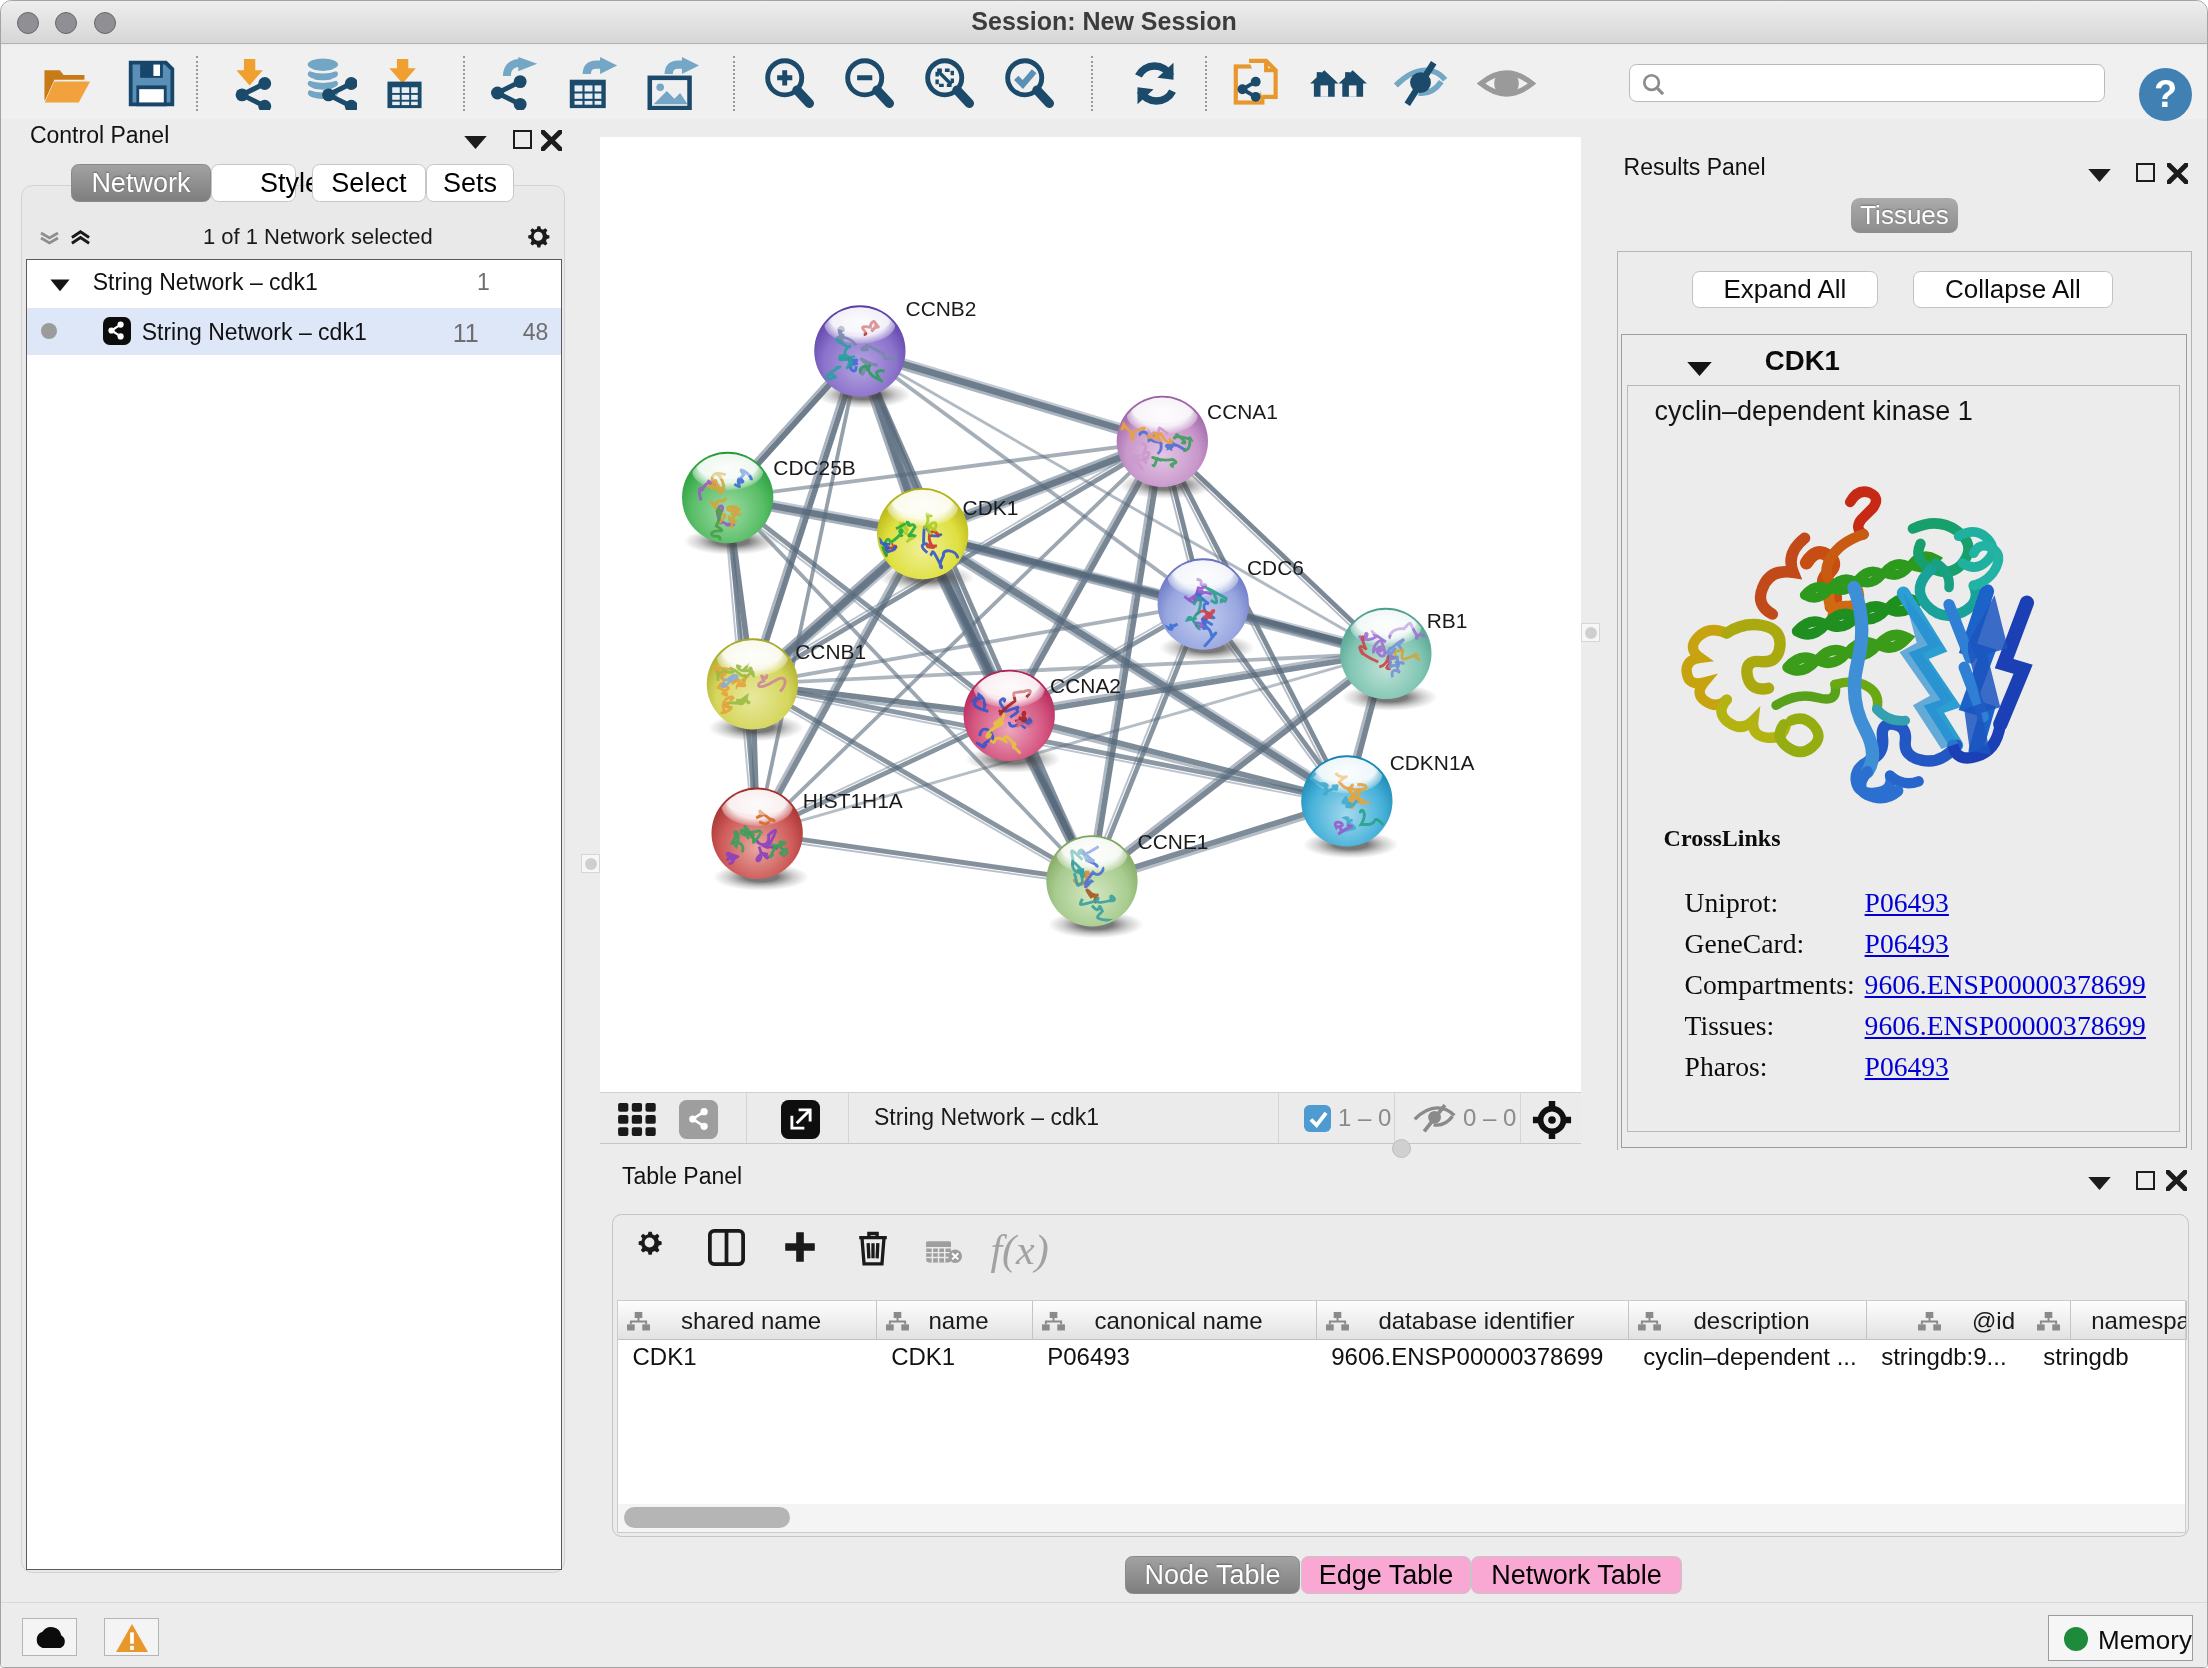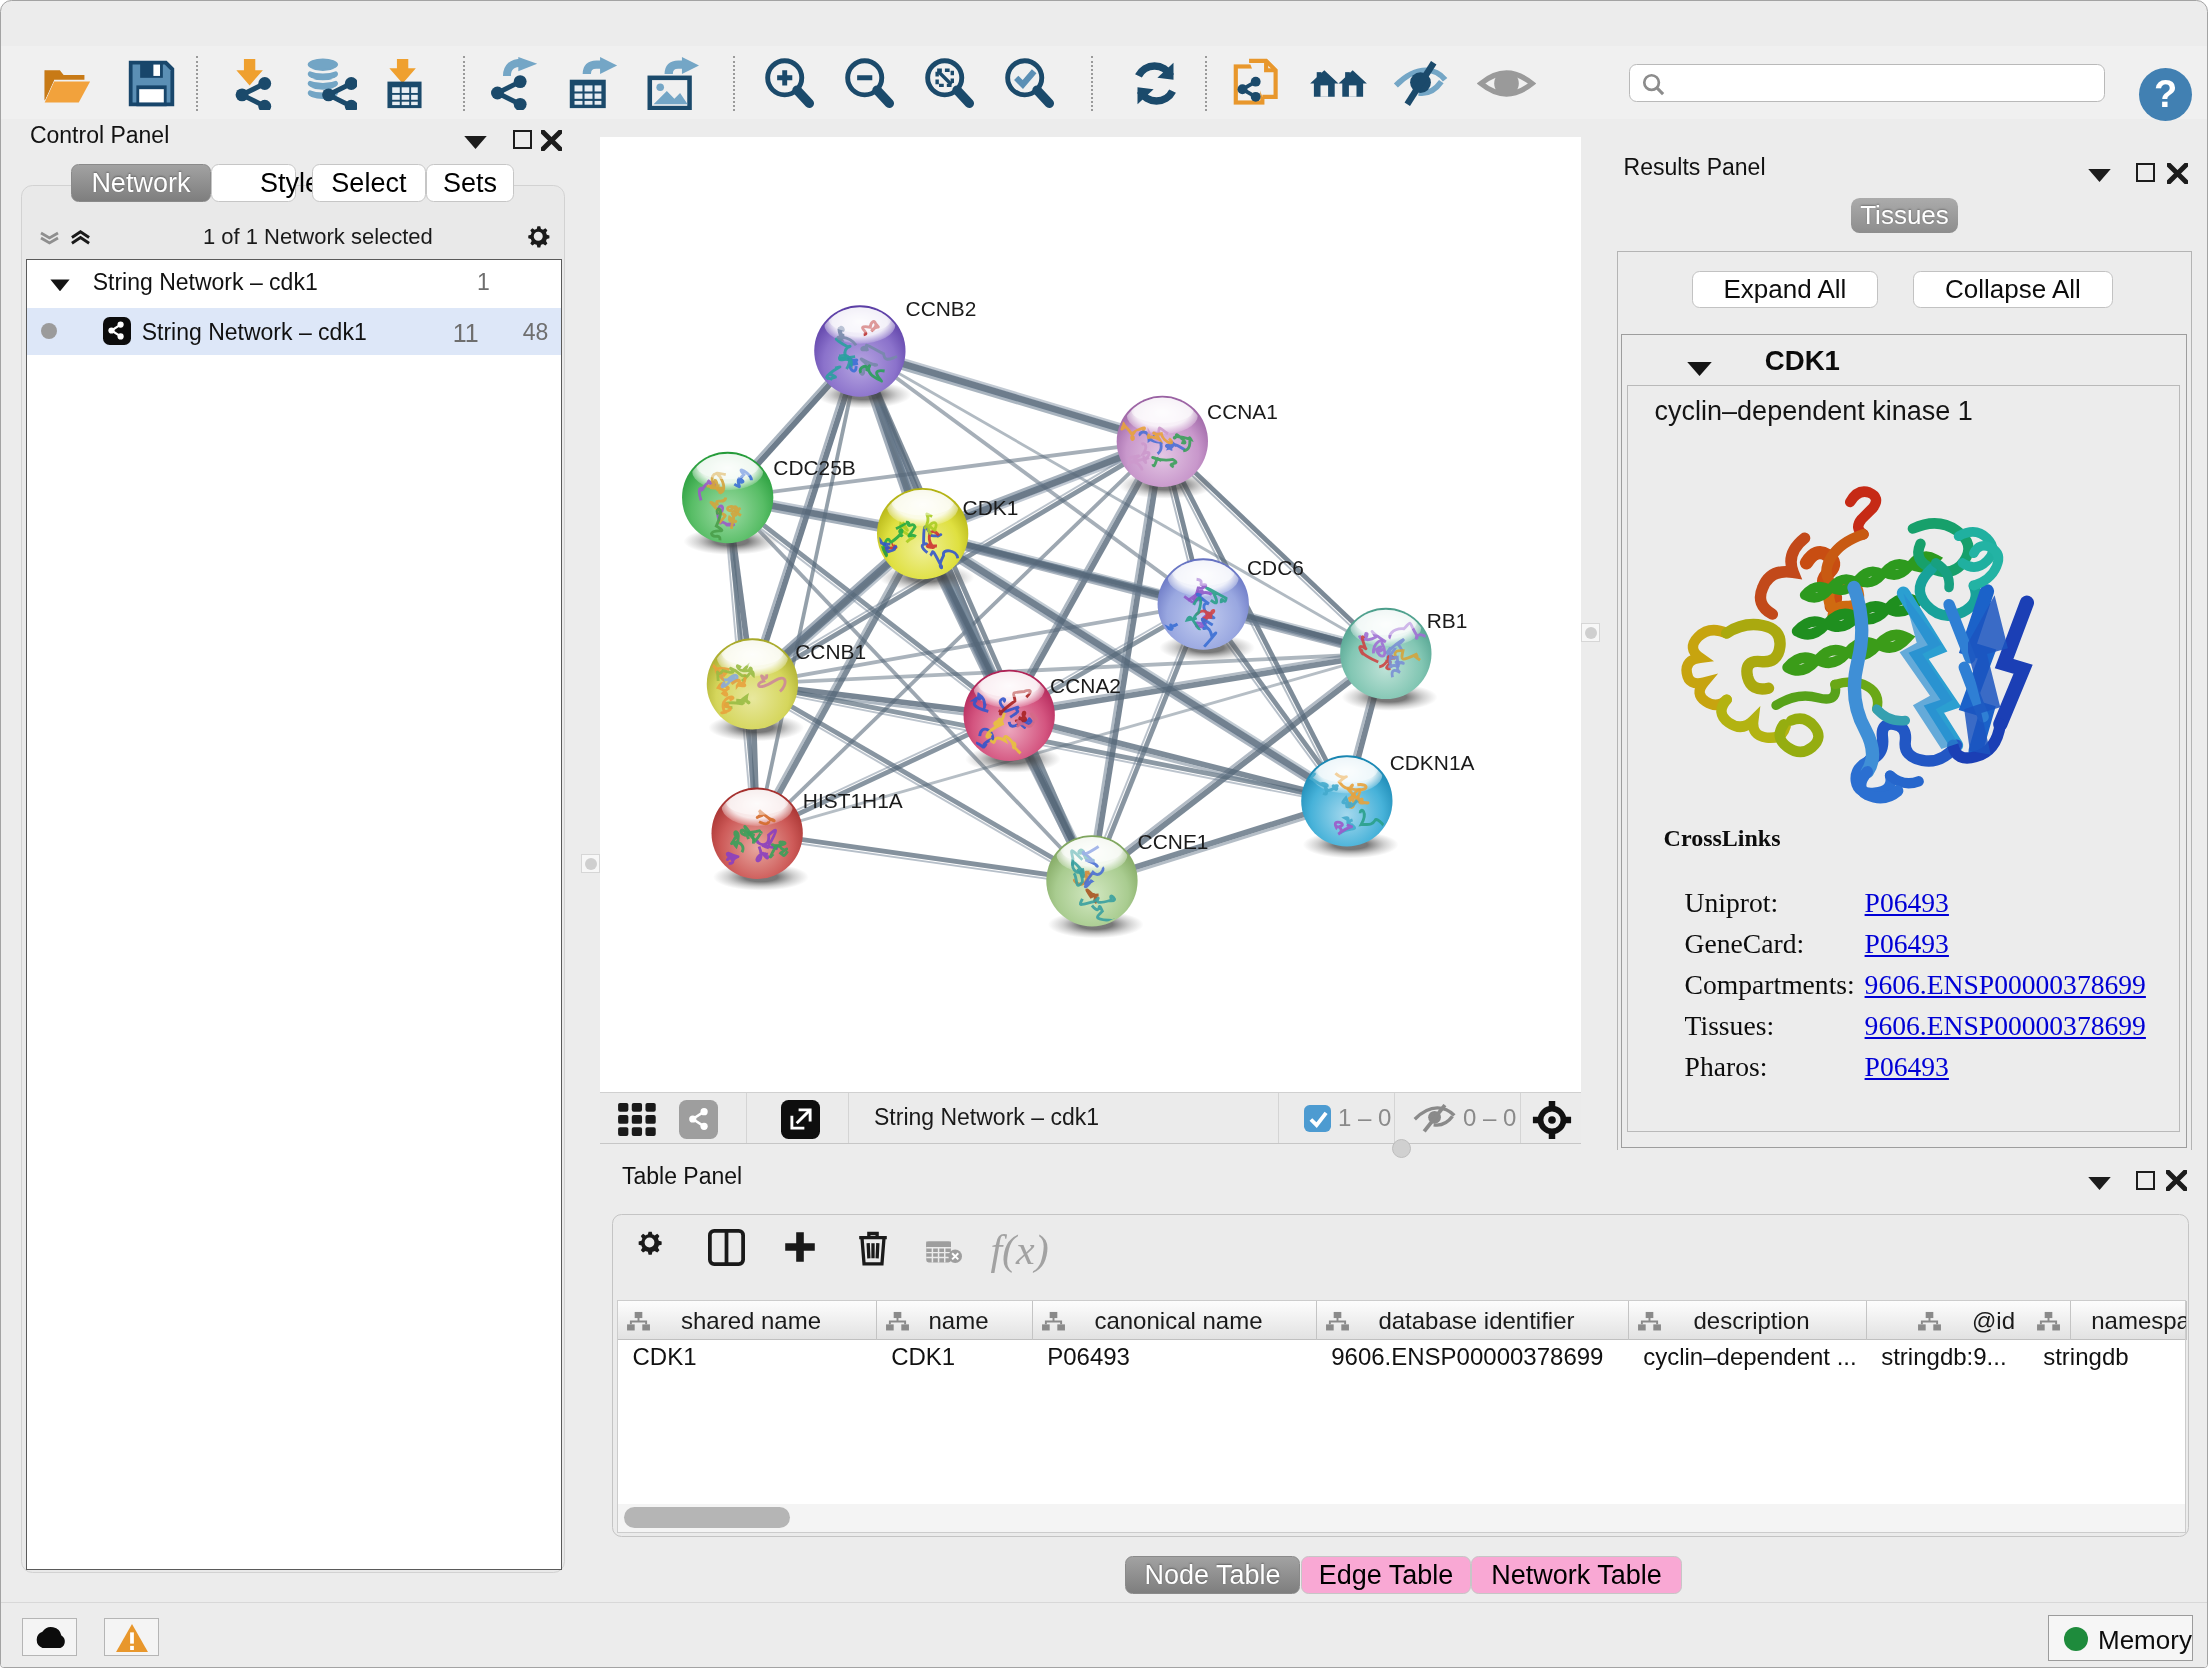--- a/index.html
+++ b/index.html
@@ -56,20 +56,26 @@
 .btabsel { background:linear-gradient(#a2a2a2,#7e7e7e); color:#fff; border-color:#8a8a8a;
   text-shadow:0 -1px 1.9px rgba(0,0,0,0.35); }
 .hcell { position:absolute; top:0; height:39px; border-right:1px solid #c4c4c4; }
 .hlab { position:absolute; top:5.7px; width:100%; text-align:center; font-size:24px; color:#1a1a1a; overflow:hidden; }
 .hico { position:absolute; left:7.6px; top:9.5px; }
 .tcell { position:absolute; top:1.9px; font-size:24px; color:#111; white-space:nowrap; }
 </style>
 </head>
 <body>
 <div id="win">
+  <div id="titlebar">
+    <div class="light" style="left:16px;"></div>
+    <div class="light" style="left:54px;"></div>
+    <div class="light" style="left:93px;"></div>
+    <div id="title">Session: New Session</div>
+  </div>
   <div id="toolbar">
 <svg class="ticon" style="left:38px" width="53" height="53" viewBox="0 0 28 28">
  <path d="M3 7 L3 23 L8 12 Z" fill="#b96d12"></path>
  <path d="M3 7 L11 7 L13 9.5 L24 9.5 L24 12 L8 12 L3 23 Z" fill="#c87a16"></path>
  <path d="M8 13 L27 13 L21 24 L3 24 Z" fill="#f2a23c"></path>
 </svg>
 
 <svg class="ticon" style="left:124px" width="53" height="53" viewBox="0 0 28 28">
  <path d="M2 2 L22 2 L26 6 L26 26 L2 26 Z" fill="#18466b"></path>
  <path d="M4 4 L21 4 L24 7 L24 24 L4 24 Z" fill="#5b8fb5"></path>

